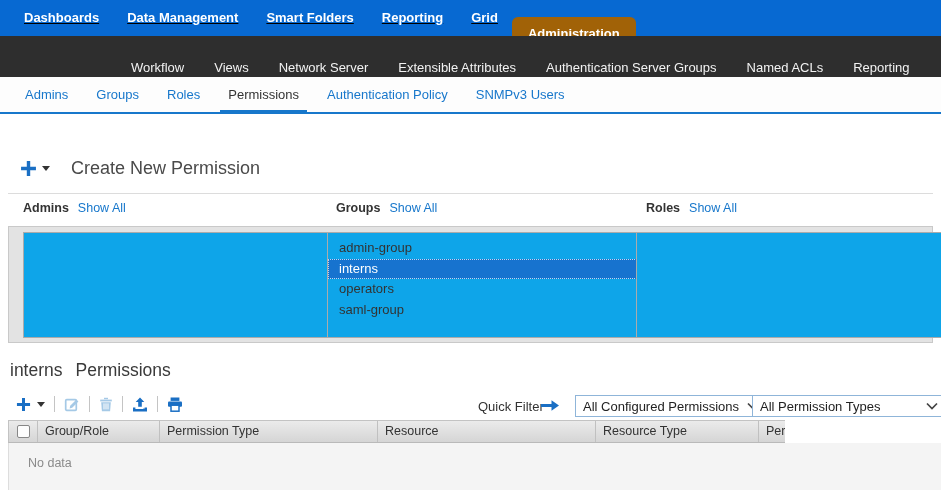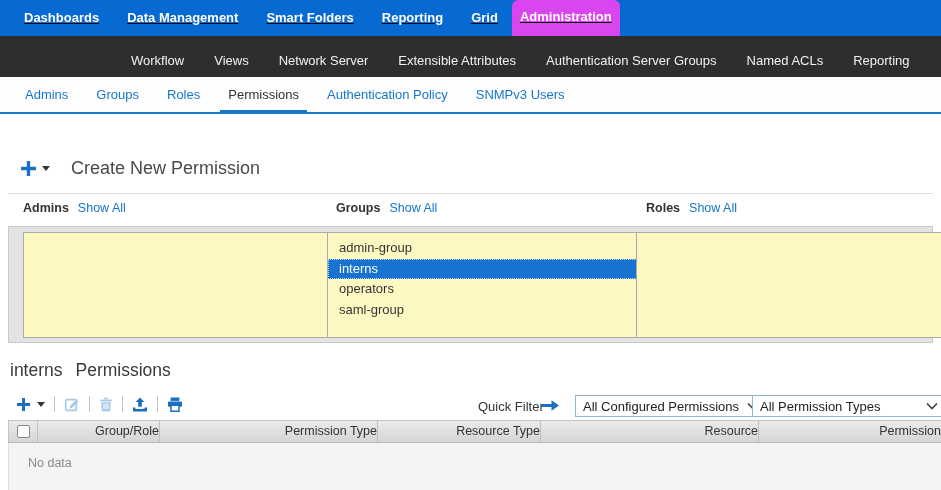--- a/index.html
+++ b/index.html
@@ -3,28 +3,28 @@
 <meta charset="utf-8">
 <style>
   * { margin:0; padding:0; box-sizing:border-box; }
   html,body { width:941px; height:490px; }
   body { font-family:"Liberation Sans", sans-serif; background:#ffffff; position:relative; overflow:hidden; }
   .abs { position:absolute; }
 
   
   .topnav { left:0; top:0; width:941px; height:36px; background:#0769d2; display:flex; align-items:stretch; padding-left:10px;text-decoration:underline; }
   .topnav-item { color:#ffffff; font-size:13px; font-weight:bold; padding:0 14px; line-height:36px; cursor:pointer; }
-  .topnav-item.active { background:#d946ef; border-radius:6px 6px 0 0; margin-top:0; line-height:34px; padding:0 8px; }
+  .topnav-item.active { background:#a16207; border-radius:6px 6px 0 0; margin-top:17px; line-height:34px; padding:0 16px; }
 
   
   .nav2 { left:0; top:36px; width:941px; height:41px; background:#2e2e2e; }
   .nav2-tab { position:absolute; left:0; top:4px; width:116px; height:37px; background:#ffffff; border-radius:4px 8px 0 0;
               text-align:center; line-height:37px; font-size:13px; font-weight:bold; color:#222222; }
   .nav2-items { position:absolute; left:116px; top:0; height:41px; display:flex; }
-  .nav2-item { color:#f2f2f2; font-size:13px; line-height:41px; padding:4px 15px; cursor:pointer; }
+  .nav2-item { color:#f2f2f2; font-size:13px; line-height:41px; padding:11px 15px; cursor:pointer; }
 
   
   .nav3 { left:0; top:77px; width:941px; height:37px; background:#fdfdfd; border-bottom:2px solid #1777cb; display:flex; padding-left:11px; }
   .nav3-item { position:relative; font-size:13px; color:#1777cb; line-height:35px; padding:0 14px; cursor:pointer; }
   .nav3-item.active { color:#333333; }
   .nav3-item.active::after { content:""; position:absolute; left:6px; right:6px; bottom:-2px; height:4px; background:#1777cb; }
 
   
   .create-row { left:20px; top:158px; display:flex; align-items:center; }
   .icon-plus { width:17px; height:17px; display:inline-block; }
@@ -32,21 +32,21 @@
   .create-title { font-size:18px; color:#4a4a4a; margin-left:21px; }
   .divider { left:8px; top:193px; width:925px; height:0; border-top:1px solid #dcdcdc; }
 
   
   .sel-label { top:201px; font-size:12.5px; }
   .sel-label b { color:#333333; font-weight:bold; }
   .sel-label a { color:#1777cb; text-decoration:none; margin-left:9px; cursor:pointer; }
 
   
   .panel { left:8px; top:226px; width:925px; height:117px; background:#e3e3e3; border:1px solid #c9c9c9; }
-  .listbox { position:absolute; top:5px; height:106px; width:353px; background:#fef9c3; border:1px solid #ababab; overflow:hidden; padding-top:5px; }
+  .listbox { position:absolute; top:5px; height:106px; width:353px; background:#0ea5e9; border:1px solid #ababab; overflow:hidden; padding-top:5px; }
   .lb1 { left:14px; } .lb2 { left:318px; } .lb3 { left:627px; }
   .list-item { font-size:13px; color:#333333; line-height:20.5px; padding-left:11px; cursor:pointer; }
   .list-item.selected { background:#1773cf; color:#ffffff; outline:1px dotted #bcd9f2; outline-offset:-1px; }
 
   
   .perm-heading { left:10px; top:360px; font-size:17.5px; color:#3a3a3a; display:flex; gap:13px; }
 
   
   .toolbar { left:16px; top:392px; height:24px; display:flex; align-items:center; gap:9px; }
   .tb-sep { width:1px; height:16px; background:#c4c4c4; }
@@ -54,22 +54,22 @@
   .tb-btn.disabled { cursor:default; }
 
   
   .qf-label { left:478px; top:399px; font-size:13px; color:#333333; }
   .qf-arrow { left:540px; top:398px; }
   .dropdown { top:395px; height:22px; background:#ffffff; border:1px solid #8fb5d9; display:flex; align-items:center; justify-content:space-between; padding:0 7px; font-size:13px; color:#222222; cursor:pointer; }
   .dd1 { left:575px; width:192px; }
   .dd2 { left:752px; width:194px; }
 
   
-  .grid-header { left:8px; top:420px; width:933px; height:23px; display:flex;
-                 background:linear-gradient(#ebebeb,#d5d5d5); border-top:1px solid #c3c3c3; border-bottom:1px solid #b9b9b9; border-left:1px solid #c3c3c3;text-align:right; }
+  .grid-header { left:8px; top:420px; width:777px; height:23px; display:flex;
+                 background:linear-gradient(#ebebeb,#d5d5d5); border-top:1px solid #c3c3c3; border-bottom:1px solid #b9b9b9; border-left:1px solid #c3c3c3; }
   .gh-cell { font-size:12.5px; color:#333333; line-height:21px; padding-left:7px; border-left:1px solid #c0c0c0; overflow:hidden; white-space:nowrap; }
   .gh-cell:first-child { border-left:none; display:flex; align-items:center; justify-content:center; padding-left:0; }
   .checkbox { width:13px; height:13px; background:#fdfdfd; border:1px solid #878787; border-radius:2px; cursor:pointer; }
   .grid-body { left:8px; top:443px; width:933px; height:47px; background:#f4f4f4; border-left:1px solid #dddddd; }
   .no-data { position:absolute; left:19px; top:13px; font-size:12.5px; color:#8a8a8a; }
 
   svg { display:block; }
 </style>
 </head>
 <body>
@@ -200,20 +200,20 @@
       <path d="M1 1.5l5 5 5-5" stroke="#444444" stroke-width="1.7" fill="none"></path>
     </svg>
 </div>
 
 <div class="abs grid-header">
   <div class="gh-cell" style="width:28px;">
       <span class="checkbox"></span>
     </div>
   <div class="gh-cell" style="width:122px;">Group/Role</div>
   <div class="gh-cell" style="width:218px;">Permission Type</div>
+  <div class="gh-cell" style="width:218px;">Resource</div>
   <div class="gh-cell" style="width:163px;">Resource Type</div>
-  <div class="gh-cell" style="width:218px;">Resource</div>
   <div class="gh-cell" style="flex:1;">Permission</div>
 </div>
 
 <div class="abs grid-body">
   <div class="no-data">No data</div>
 </div>
 
 </body></html>

